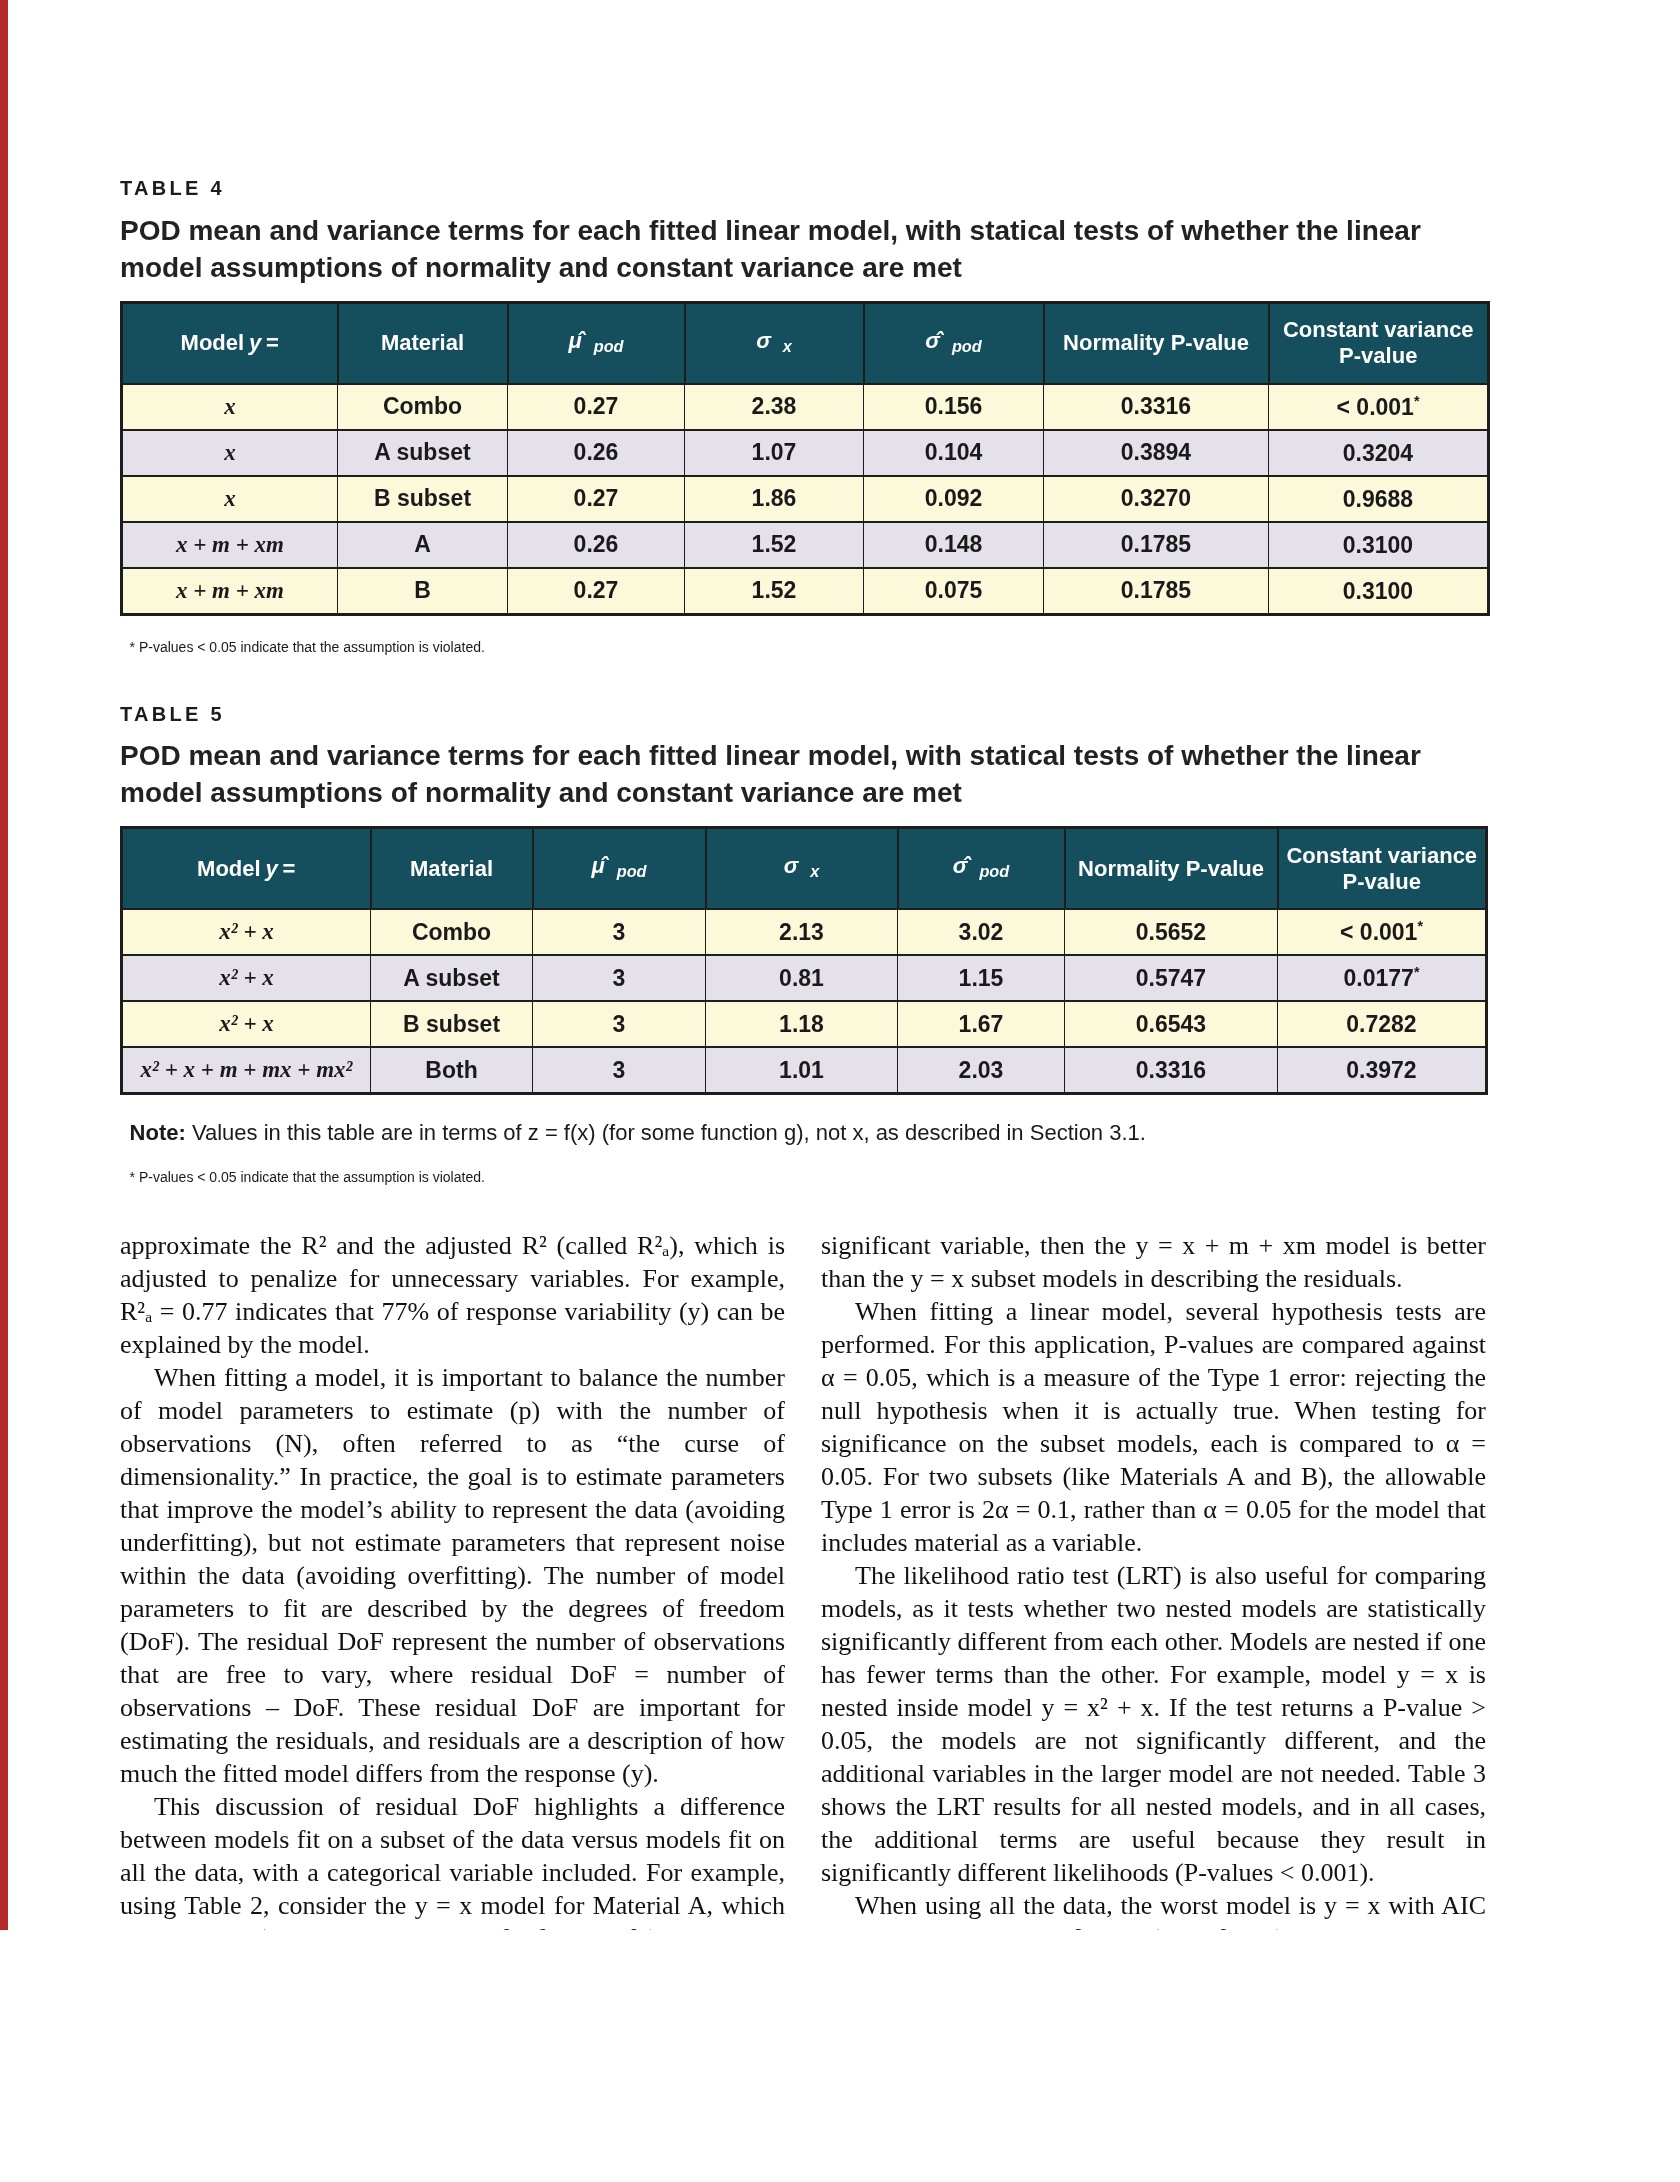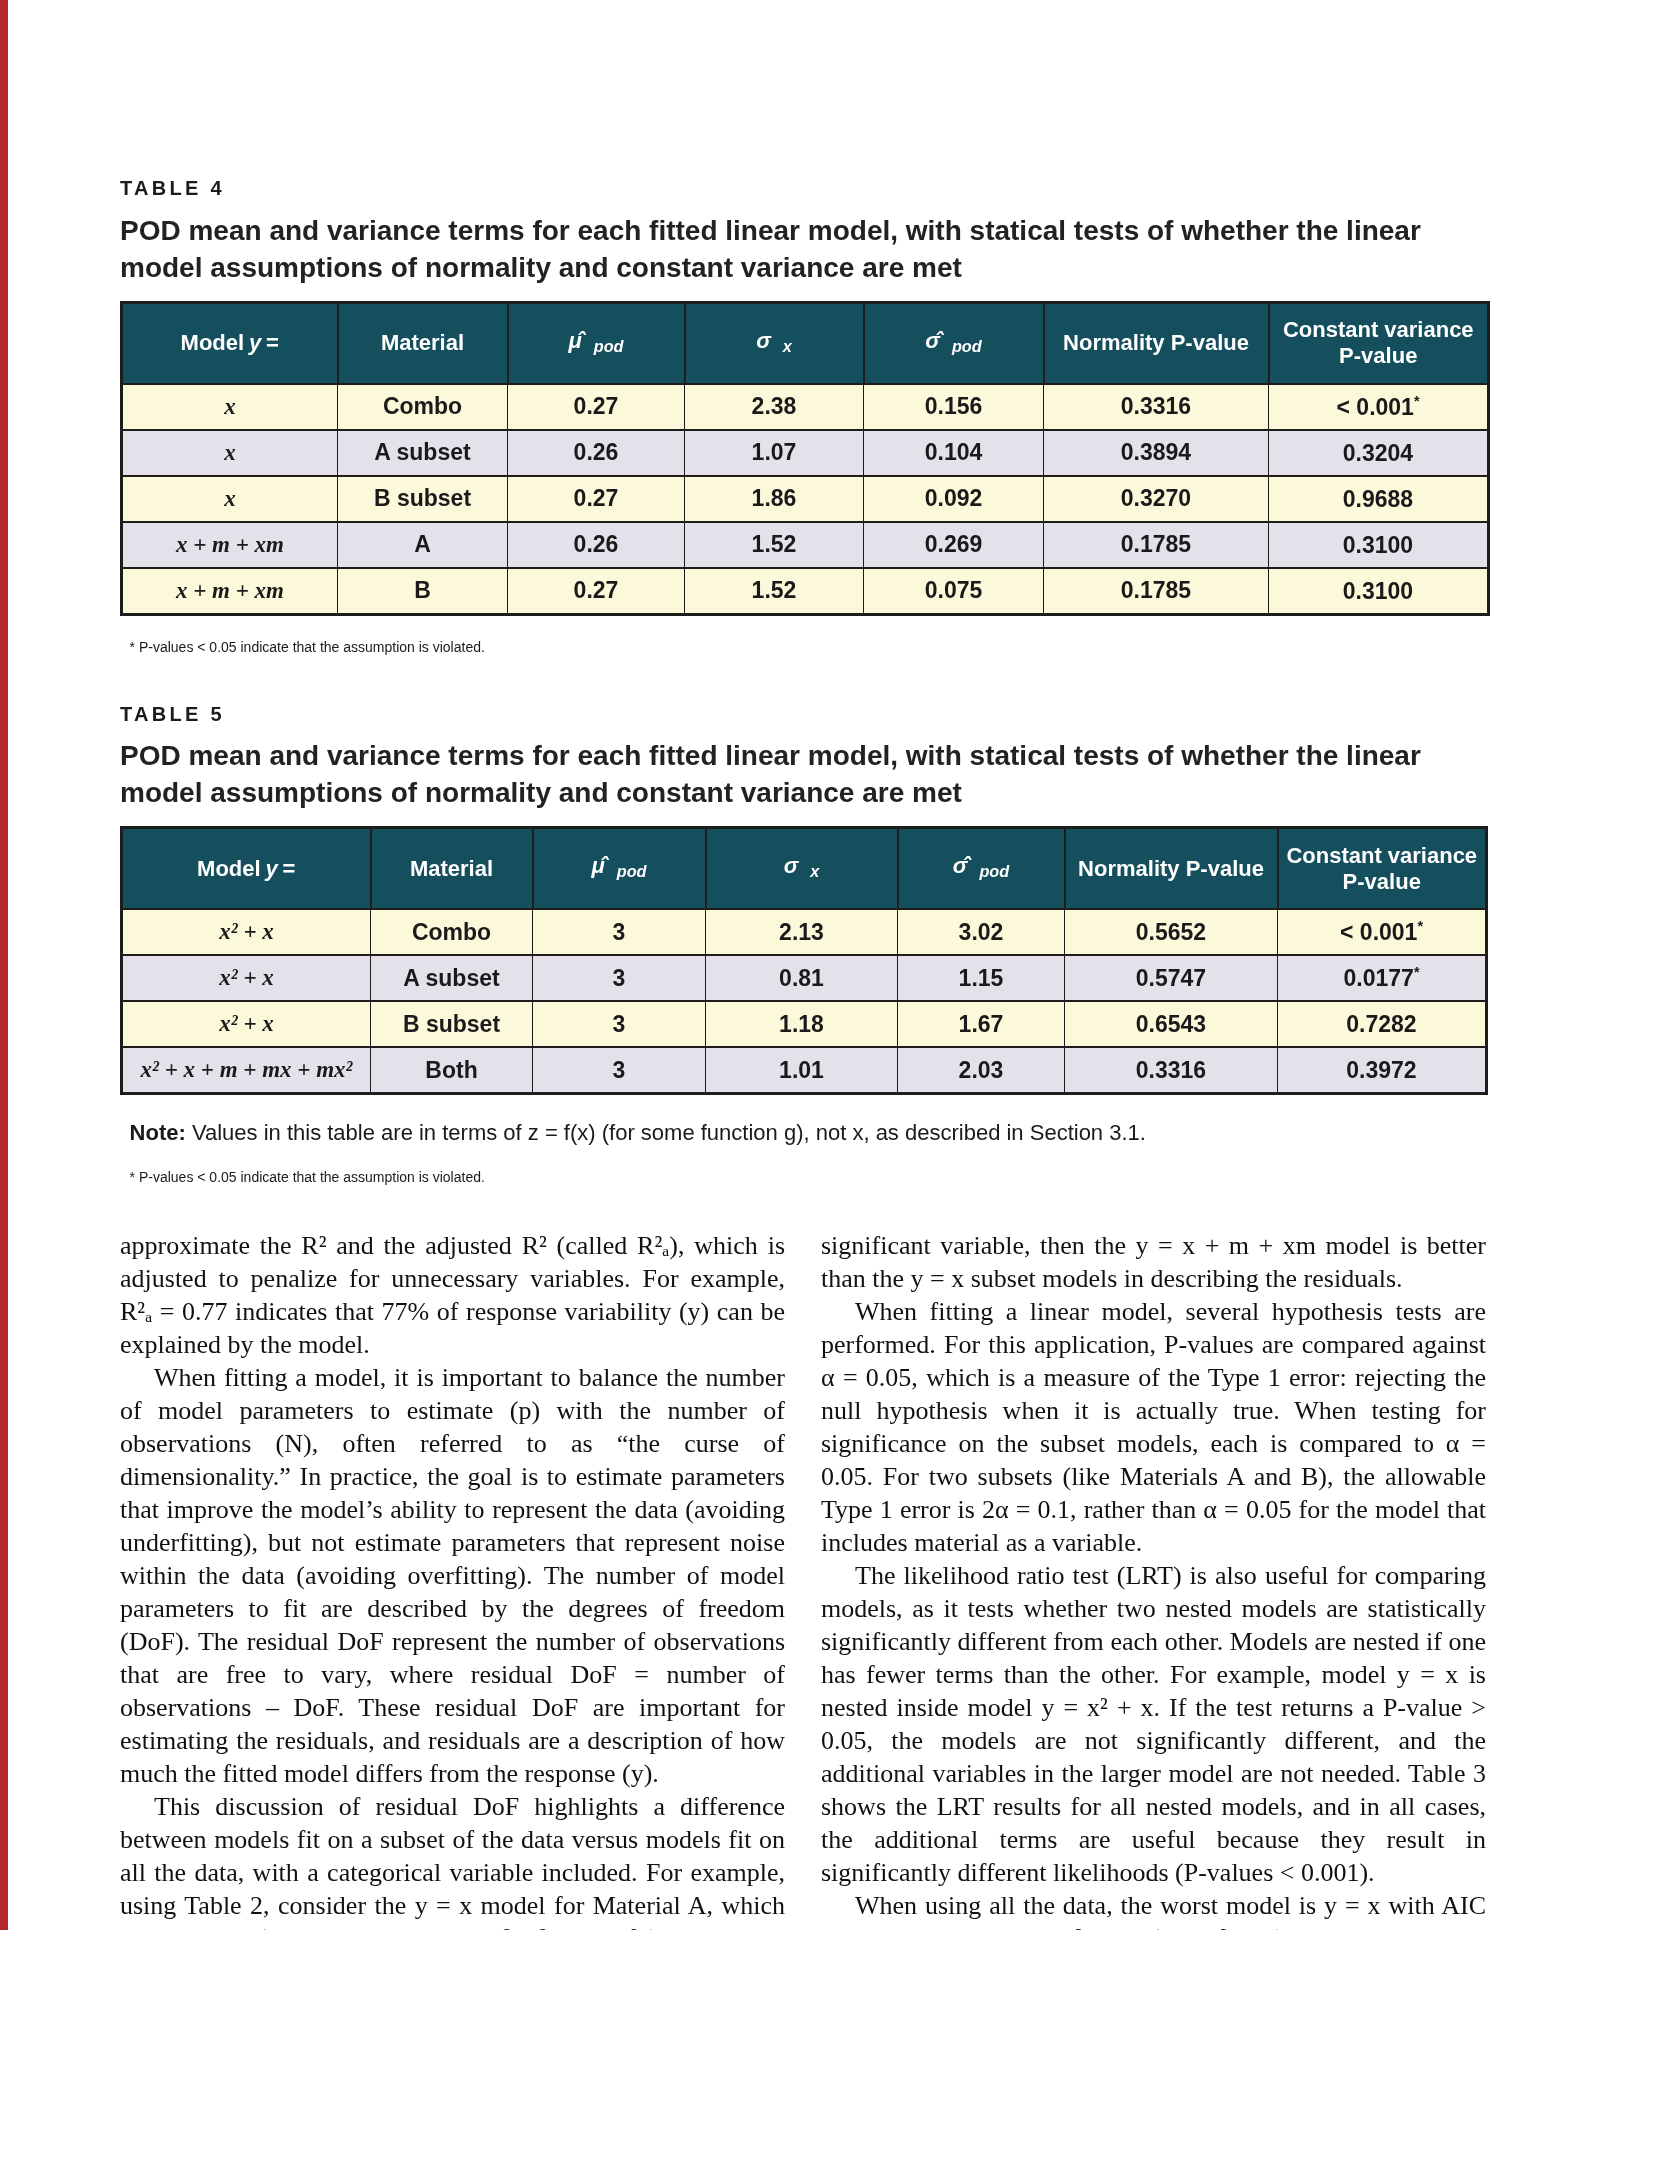--- a/index.html
+++ b/index.html
@@ -103,21 +103,21 @@
           <td>1.86</td>
           <td>0.092</td>
           <td>0.3270</td>
           <td><span>0.9688</span><sup class="star"></sup></td>
         </tr>
         <tr class="row-even">
           <td class="model-cell">x + m + xm</td>
           <td>A</td>
           <td>0.26</td>
           <td>1.52</td>
-          <td>0.269</td>
+          <td>0.148</td>
           <td>0.1785</td>
           <td><span>0.3100</span><sup class="star"></sup></td>
         </tr>
         <tr class="row-odd">
           <td class="model-cell">x + m + xm</td>
           <td>B</td>
           <td>0.27</td>
           <td>1.52</td>
           <td>0.075</td>
           <td>0.1785</td>

